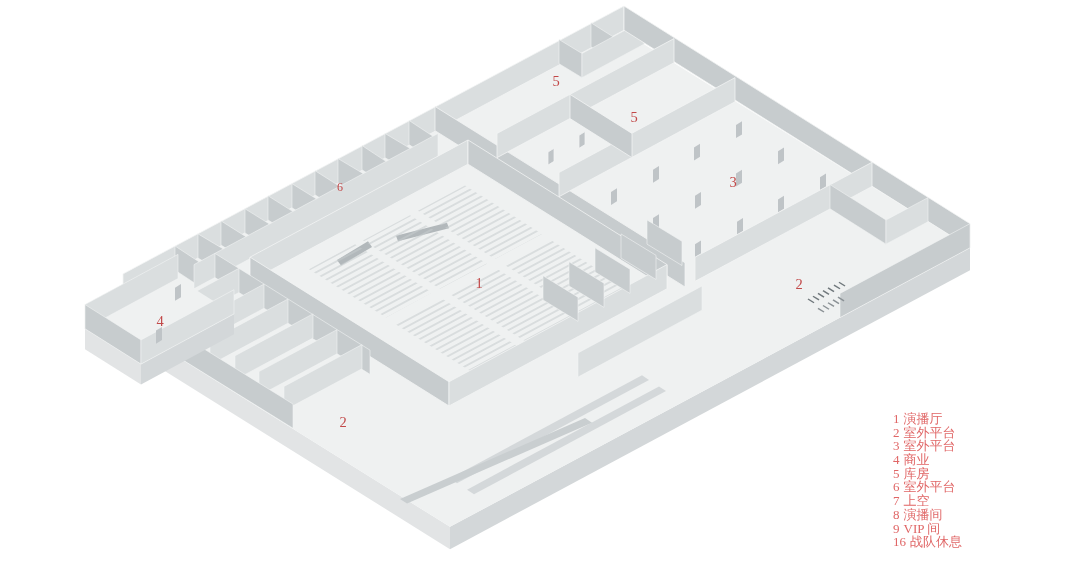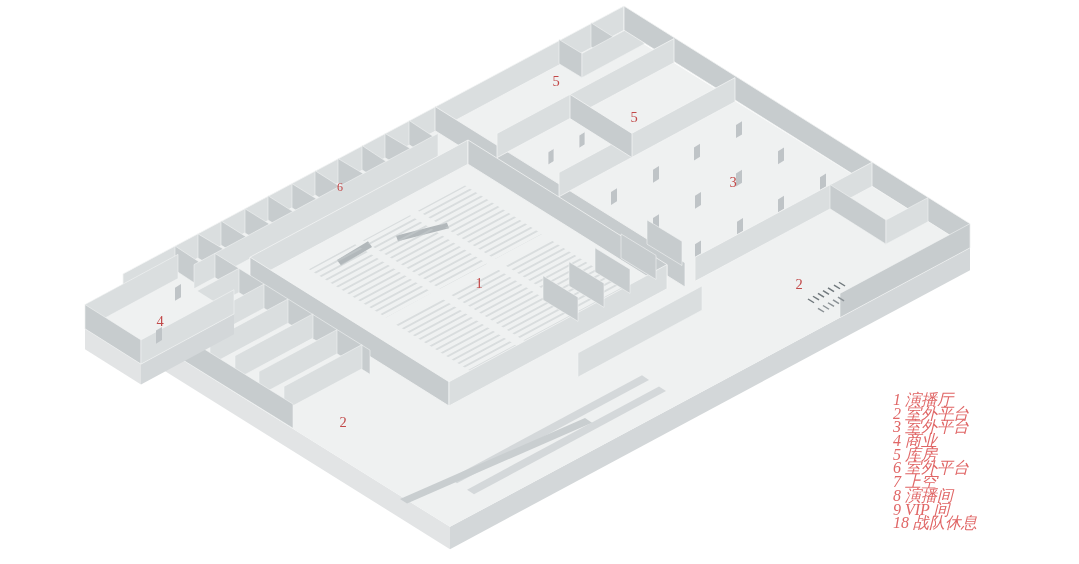--- a/index.html
+++ b/index.html
@@ -11,21 +11,21 @@
           font-family:"Liberation Serif","DejaVu Serif",serif;line-height:1;user-select:none;}
   .mk-5a{left:556px;top:81px;}
   .mk-5b{left:634px;top:117px;}
   .mk-6{left:340px;top:187px;font-size:12px;}
   .mk-3{left:733px;top:182px;}
   .mk-1{left:479px;top:283px;}
   .mk-2r{left:799px;top:284px;}
   .mk-4{left:160px;top:321px;}
   .mk-2b{left:343px;top:422px;}
   
-  .legend{position:absolute;left:893px;top:393px;color:#e06666;font-size:16px;font-style:italic;}
+  .legend{position:absolute;left:893px;top:412px;color:#e06666;font-size:13px;}
   .legend-row{height:13.7px;line-height:13.7px;white-space:nowrap;}
   .legend-row .num{margin-right:4px;}
 </style>
 </head>
 <body>
 <div id="stage">
 
 <svg id="plan-svg" width="1079" height="564" viewBox="0 0 1079 564">
   <defs>
     <pattern id="seat" width="6" height="6" patternUnits="userSpaceOnUse" patternTransform="rotate(-30)">
@@ -189,16 +189,16 @@
 <div class="legend">
   <div class="legend-row"><span class="num">1</span><span>演播厅</span></div>
   <div class="legend-row"><span class="num">2</span><span>室外平台</span></div>
   <div class="legend-row"><span class="num">3</span><span>室外平台</span></div>
   <div class="legend-row"><span class="num">4</span><span>商业</span></div>
   <div class="legend-row"><span class="num">5</span><span>库房</span></div>
   <div class="legend-row"><span class="num">6</span><span>室外平台</span></div>
   <div class="legend-row"><span class="num">7</span><span>上空</span></div>
   <div class="legend-row"><span class="num">8</span><span>演播间</span></div>
   <div class="legend-row"><span class="num">9</span><span>VIP 间</span></div>
-  <div class="legend-row"><span class="num">18</span><span>战队休息</span></div>
+  <div class="legend-row"><span class="num">16</span><span>战队休息</span></div>
 </div>
 
 </div>
 
 </body></html>

